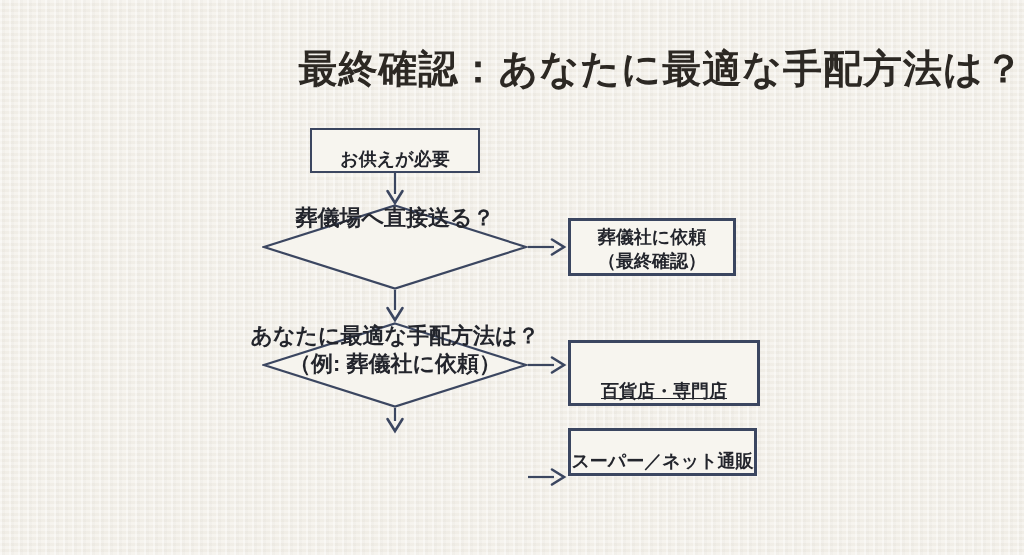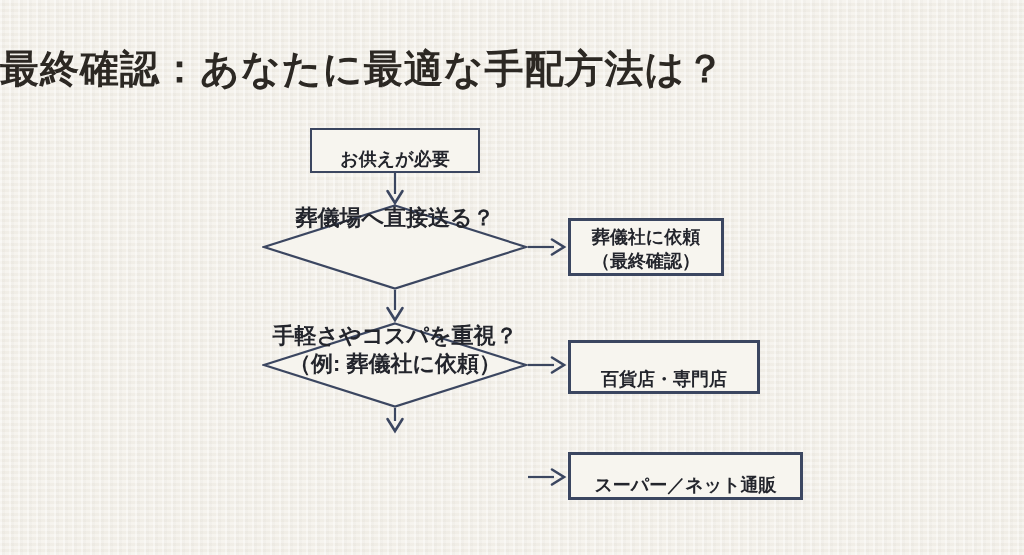--- a/index.html
+++ b/index.html
@@ -22,21 +22,21 @@
     font-family: "Liberation Sans", "DejaVu Sans", sans-serif;
   }
 
   
   .title {
     position: absolute;
     top: 42px;
     left: 0;
     width: 100%;
     margin: 0;
-    text-align: left;
+    text-align: right;
     font-family: "Liberation Serif", "DejaVu Serif", serif;
     font-weight: 700;
     font-size: 39px;
     letter-spacing: 1px;
     color: #2c2823;
   }
 
   
   .connectors {
     position: absolute;
@@ -74,23 +74,23 @@
     font-size: 18px;
     line-height: 1.3;
   }
   .node.start {
     left: 310px; top: 128px;
     width: 170px; height: 45px;
   }
   .node.result {
     border-width: 3.5px;
   }
-  .node.result-1 { left: 568px; top: 218px; width: 156px; height: 58px; }
-  .node.result-2 { left: 568px; top: 340px; width: 192px; height: 54px; }
-  .node.result-3 { left: 568px; top: 452px; width: 235px; height: 48px; }
+  .node.result-1 { left: 568px; top: 218px; width: 168px; height: 58px; }
+  .node.result-2 { left: 568px; top: 340px; width: 192px; height: 66px; text-decoration: underline; }
+  .node.result-3 { left: 568px; top: 428px; width: 189px; height: 48px; }
 
   .diamond {
     position: absolute;
     width: 266px;
     height: 86px;
     left: 262px;
   }
   .diamond-1 { top: 204px; }
   .diamond-2 { top: 322px; }
   .diamond-3 { top: 434px; }
@@ -176,21 +176,21 @@
   <div class="node result result-1">
     <span class="line">葬儀社に依頼</span>
     <span class="line">（最終確認）</span>
   </div>
 
   <div class="diamond diamond-2">
     <svg viewBox="0 0 266 86" preserveAspectRatio="none" xmlns="http://www.w3.org/2000/svg">
       <polygon points="133,1.5 264,43 133,84.5 2,43"></polygon>
     </svg>
     <div class="label">
-      <span class="line">手軽さやコスパを重視？</span>
+      <span class="line">あなたに最適な手配方法は？</span>
       <span class="line">（例: 葬儀社に依頼）</span>
     </div>
   </div>
 
   <div class="node result result-2">
     <span class="line">百貨店・専門店</span>
   </div>
 
 
   <div class="node result result-3">

